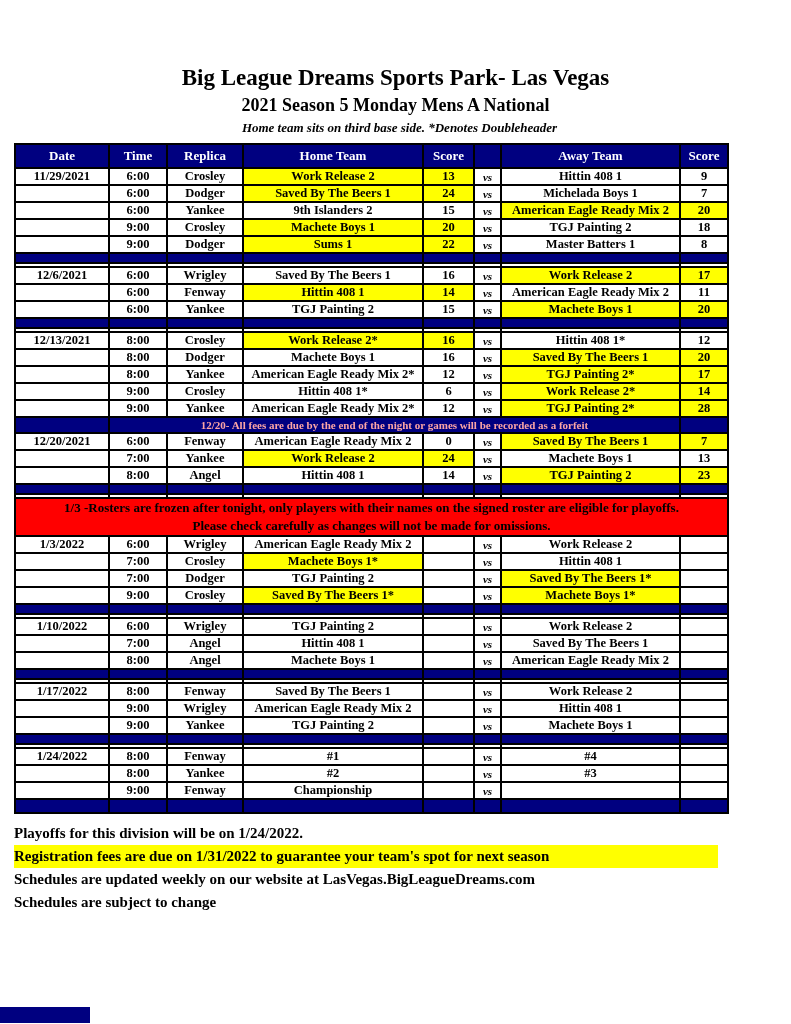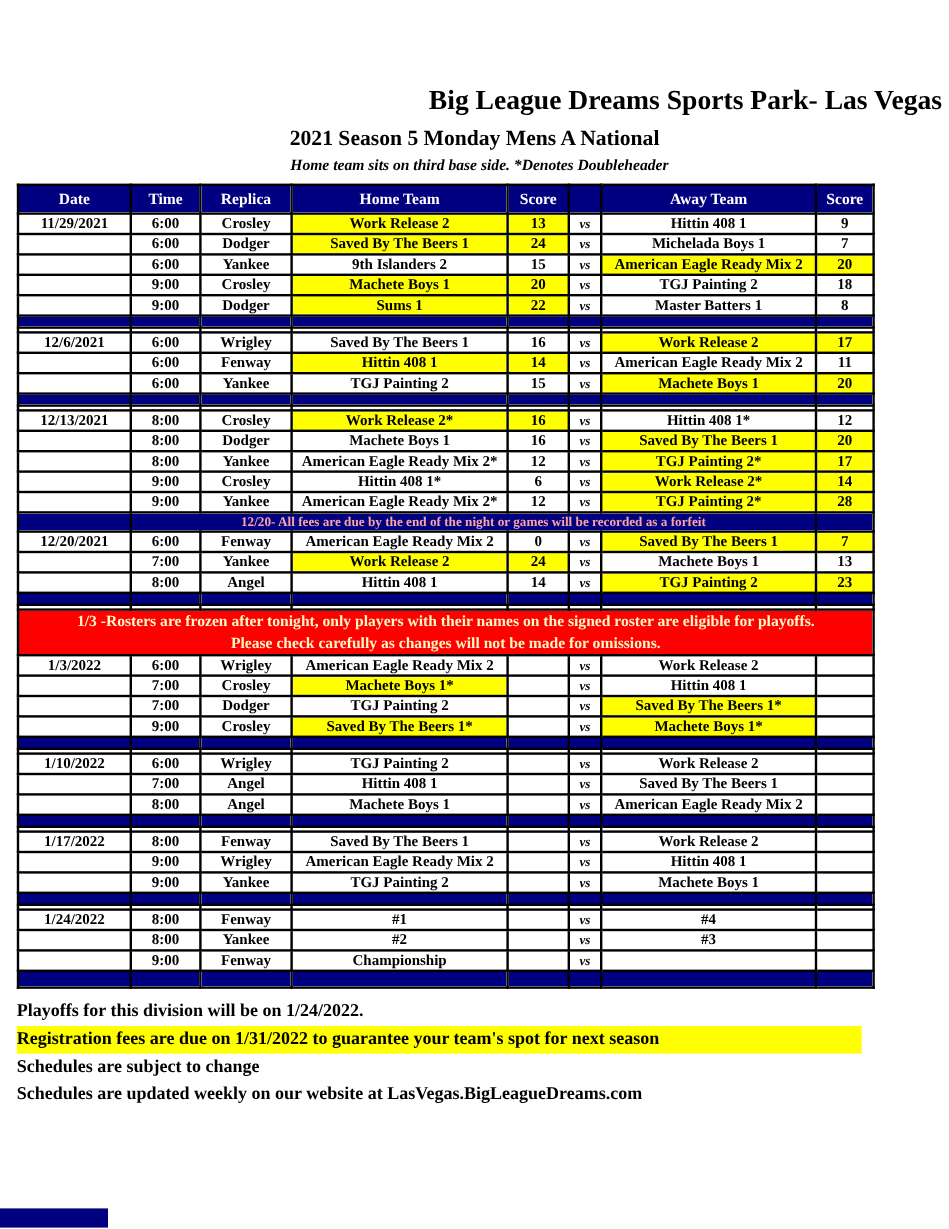--- a/index.html
+++ b/index.html
@@ -13,21 +13,21 @@
     width: 791px;
     height: 1024px;
     background: #ffffff;
     position: relative;
     font-family: "Liberation Serif", "DejaVu Serif", serif;
     font-weight: bold;
     color: #000;
     overflow: hidden;
   }
   .header-area { padding-top: 64px; text-align: center; }
-  .page-title { font-size: 23px; line-height: 28px; margin: 6px; text-align: right; }
+  .page-title { font-size: 23px; line-height: 28px; margin: 0; }
   .page-subtitle { font-size: 18px; line-height: 22px; margin: 2px 0 0 0; }
   .page-note { font-size: 13px; line-height: 18px; font-style: italic; margin: 3px 0 0 8px; }
 
   table.schedule {
     border-collapse: collapse;
     table-layout: fixed;
     width: 713px;
     margin: 6px 0 0 14px;
   }
   table.schedule td, table.schedule th {
@@ -52,21 +52,21 @@
   tr.sep-row.tall td { height: 14px; }
   tr.gap-row td { height: 4px; background: #fff; }
   tr.notice-row td {
     background: var(--navy);
     color: #fca5a5;
     font-size: 11px;
     height: 16px;
   }
   tr.banner-row td {
     background: var(--red);
-    color: #fef9c3;
+    color: #000000;
     font-size: 13px;
     height: 38px;
     white-space: normal;
   }
   tr.banner-row .banner-line { line-height: 18px; }
 
   .footer-area { margin: 8px 0 0 14px; }
   .footer-line {
     font-size: 15px;
     line-height: 23px;
@@ -546,17 +546,17 @@
         <td></td>
         <td></td>
         <td></td>
       </tr>
     </tbody>
 </table>
 
 <div class="footer-area" id="footer-area">
     <div class="footer-line">Playoffs for this division will be on 1/24/2022.</div>
     <div class="footer-line highlight">Registration fees are due on 1/31/2022 to guarantee your team's spot for next season</div>
+    <div class="footer-line">Schedules are updated weekly on our website at LasVegas.BigLeagueDreams.com</div>
     <div class="footer-line">Schedules are subject to change</div>
-    <div class="footer-line">Schedules are updated weekly on our website at LasVegas.BigLeagueDreams.com</div>
   </div>
 
 <div class="bottom-left-bar"></div>
 
 </body></html>

